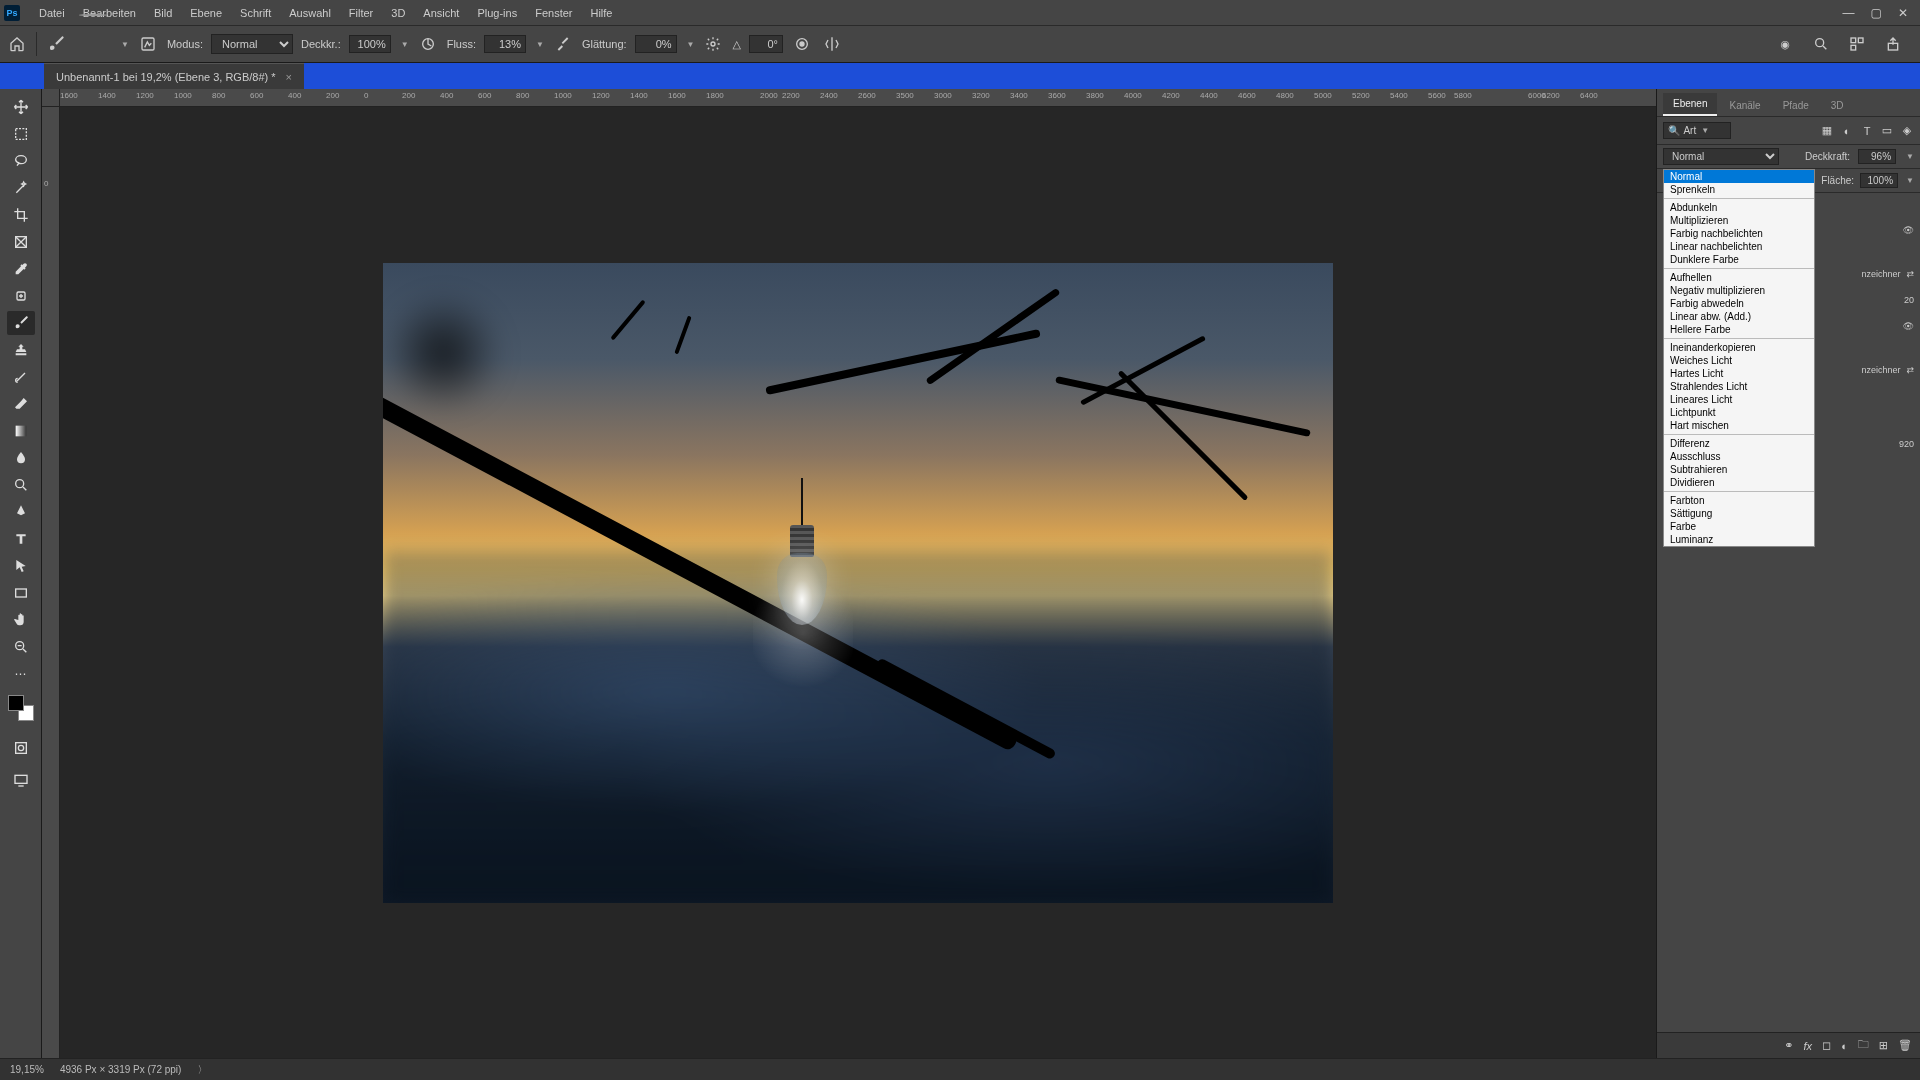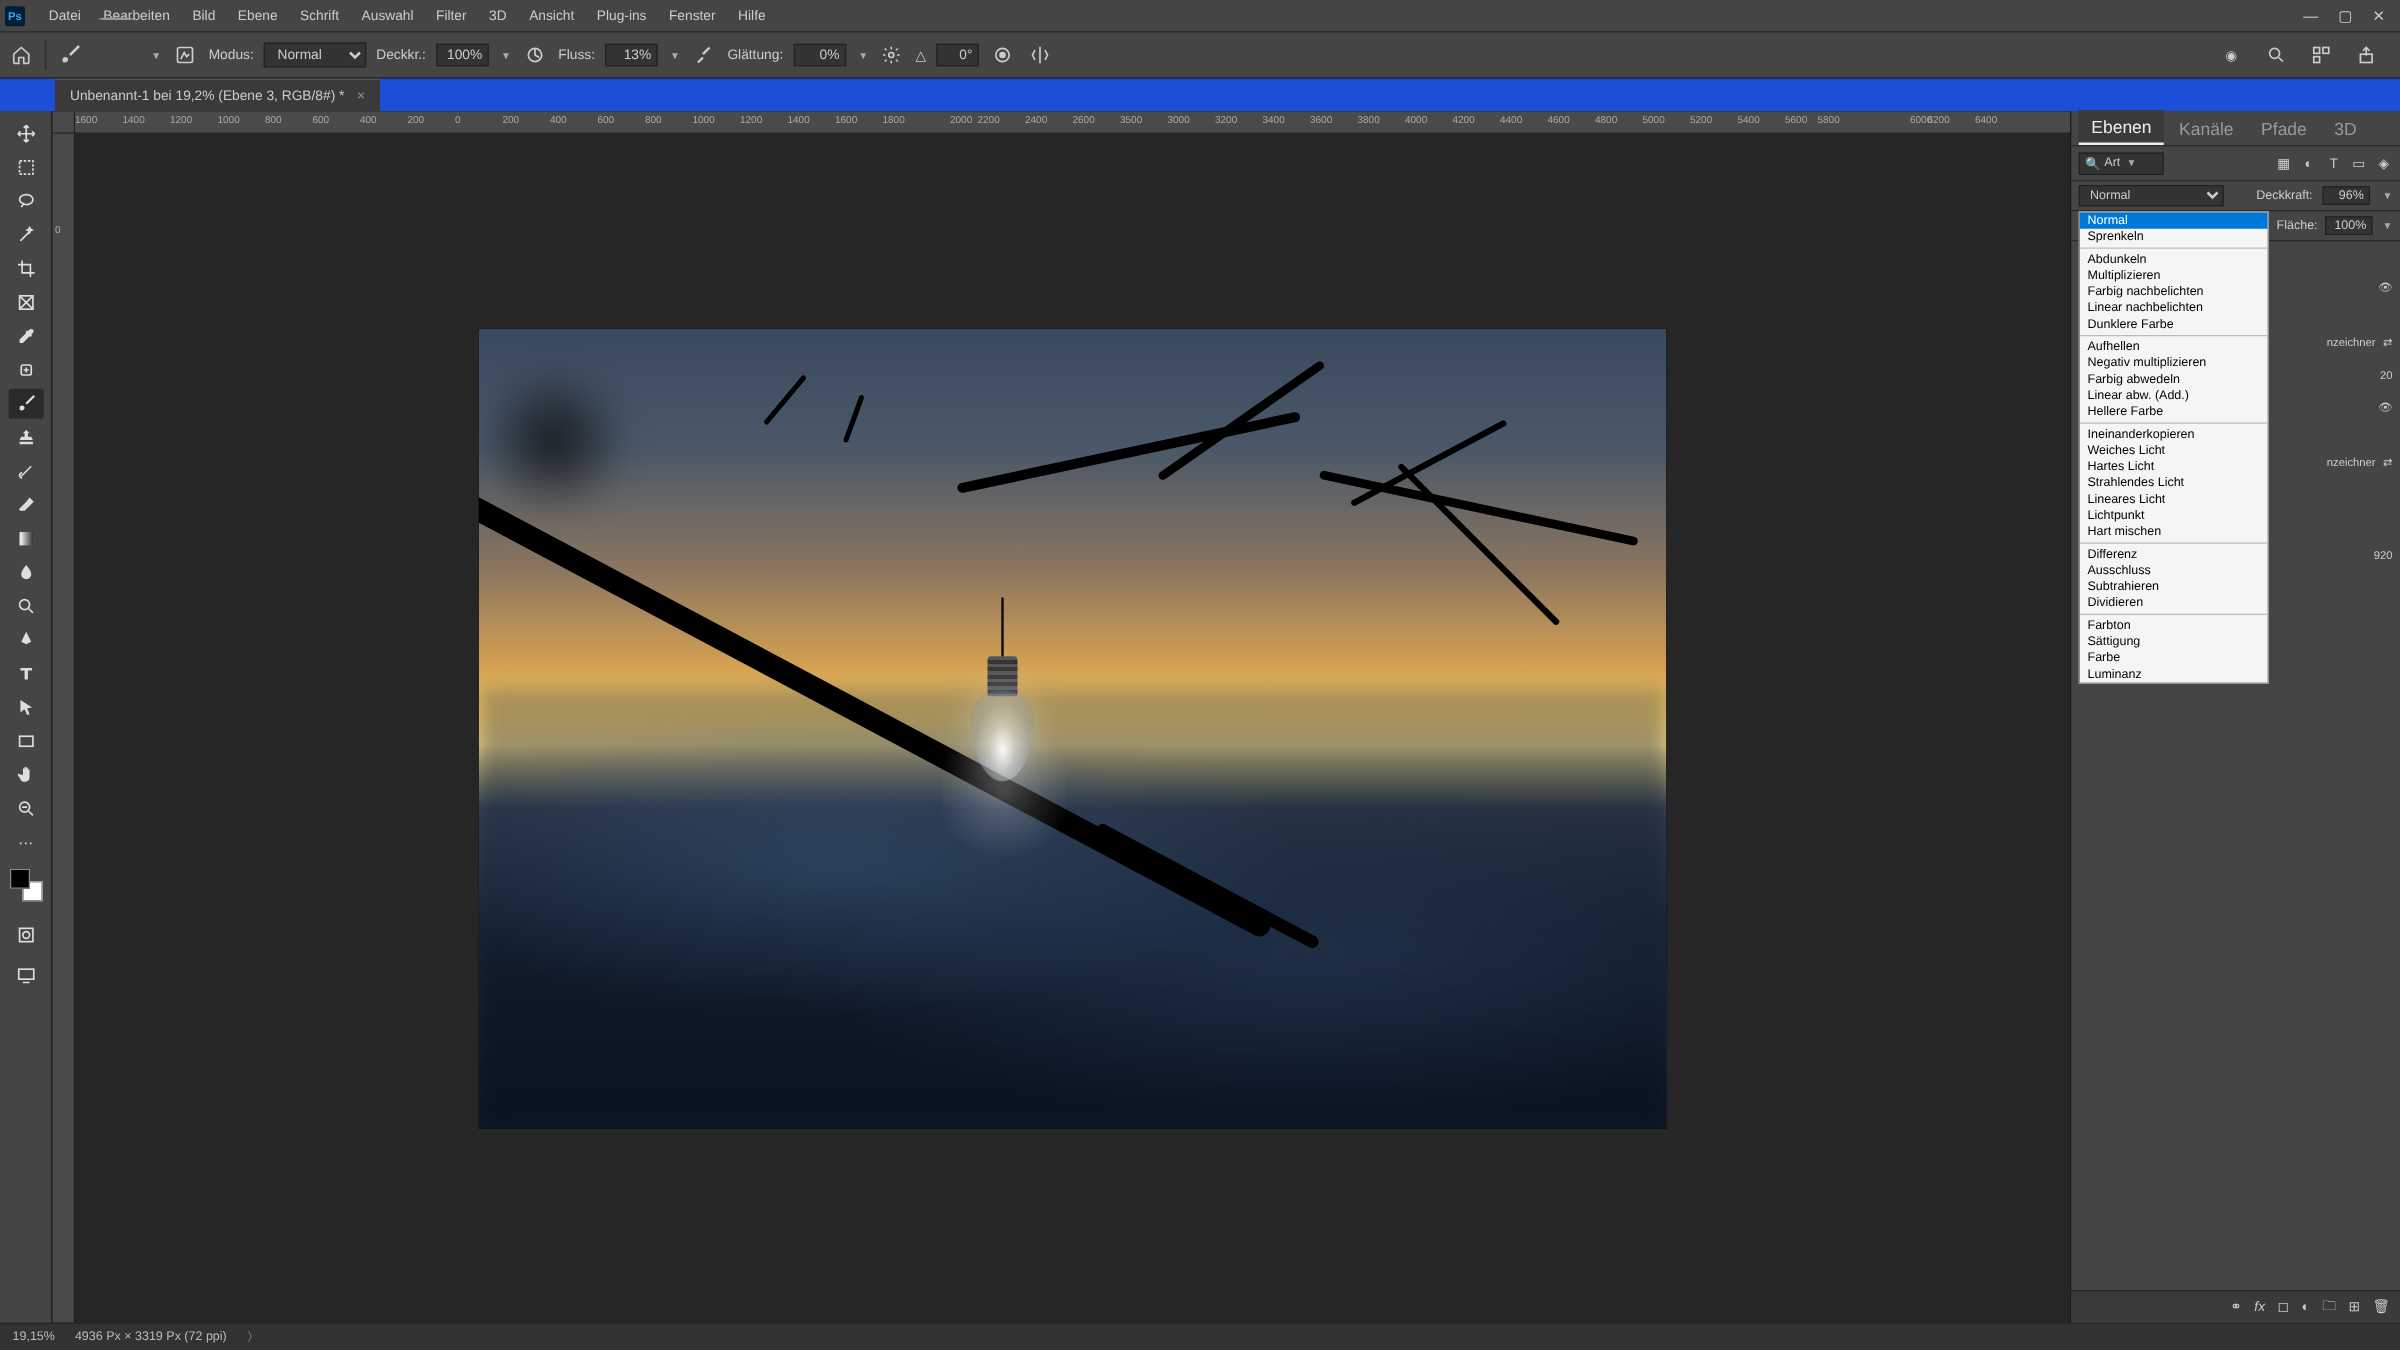--- a/index.html
+++ b/index.html
@@ -69,21 +69,21 @@
 .twig-2 { top: 70px; left: 280px; width: 40px; height: 4px; transform: rotate(-70deg); }
 .bulb-wire { position: absolute; top: 215px; left: 418px; width: 2px; height: 50px; background: #111; }
 .bulb-cap { position: absolute; top: 262px; left: 407px; width: 24px; height: 32px; background: repeating-linear-gradient(to bottom, #555 0px, #555 3px, #333 3px, #333 6px); border-radius: 3px 3px 2px 2px; }
 .bulb-glass { position: absolute; top: 290px; left: 394px; width: 50px; height: 72px; background: radial-gradient(ellipse at 50% 65%, rgba(255,255,255,0.95) 0%, rgba(240,245,250,0.5) 30%, rgba(180,200,220,0.35) 60%, rgba(120,150,180,0.2) 100%); border-radius: 40% 40% 50% 50% / 30% 30% 65% 65%; box-shadow: 0 0 30px rgba(255,255,255,0.3); }
 .bulb-glow { position: absolute; top: 310px; left: 370px; width: 100px; height: 120px; background: radial-gradient(circle, rgba(255,255,255,0.25) 0%, transparent 70%); }
 .left-blur { position: absolute; top: 30px; left: 0; width: 120px; height: 120px; background: radial-gradient(circle, rgba(0,0,0,0.7) 0%, transparent 70%); filter: blur(12px); }
 
 
 .panels { width: 264px; background: #454545; border-left: 1px solid #1a1a1a; display: flex; flex-direction: column; position: relative; }
 .panel-tabs { height: 28px; display: flex; align-items: flex-end; padding: 0 6px; gap: 2px; border-bottom: 1px solid #2a2a2a; }
-.panel-tab { padding: 5px 10px; font-size: 14px; cursor: pointer; color: #999; margin-top: 16px; }
+.panel-tab { padding: 5px 10px; font-size: 10px; cursor: pointer; color: #999; margin-top: 16px; }
 .panel-tab.active { color: #eee; background: #3a3a3a; border-bottom: 2px solid #eee; }
 .panel-search { height: 28px; display: flex; align-items: center; padding: 0 6px; gap: 6px; border-bottom: 1px solid #2a2a2a; }
 .panel-search .search-box { background: #333; border: 1px solid #222; padding: 2px 4px; width: 68px; font-size: 10px; color: #ccc; display: flex; align-items: center; gap: 3px; }
 .panel-search .filter-icons { margin-left: auto; display: flex; gap: 6px; }
 .panel-search .filter-icons span { width: 14px; height: 14px; display: flex; align-items: center; justify-content: center; cursor: pointer; font-size: 11px; }
 .panel-blend { height: 24px; display: flex; align-items: center; padding: 0 6px; gap: 8px; border-bottom: 1px solid #2a2a2a; }
 .panel-blend select { background: #333; color: #ccc; border: 1px solid #222; padding: 1px 4px; font-size: 10px; width: 116px; }
 .panel-blend .label { font-size: 10px; margin-left: auto; }
 .panel-blend .num { background: #333; padding: 1px 4px; font-size: 10px; width: 38px; text-align: right; border: 1px solid #222; }
 .panel-row2 { height: 24px; display: flex; align-items: center; padding: 0 6px; gap: 6px; border-bottom: 1px solid #2a2a2a; }

